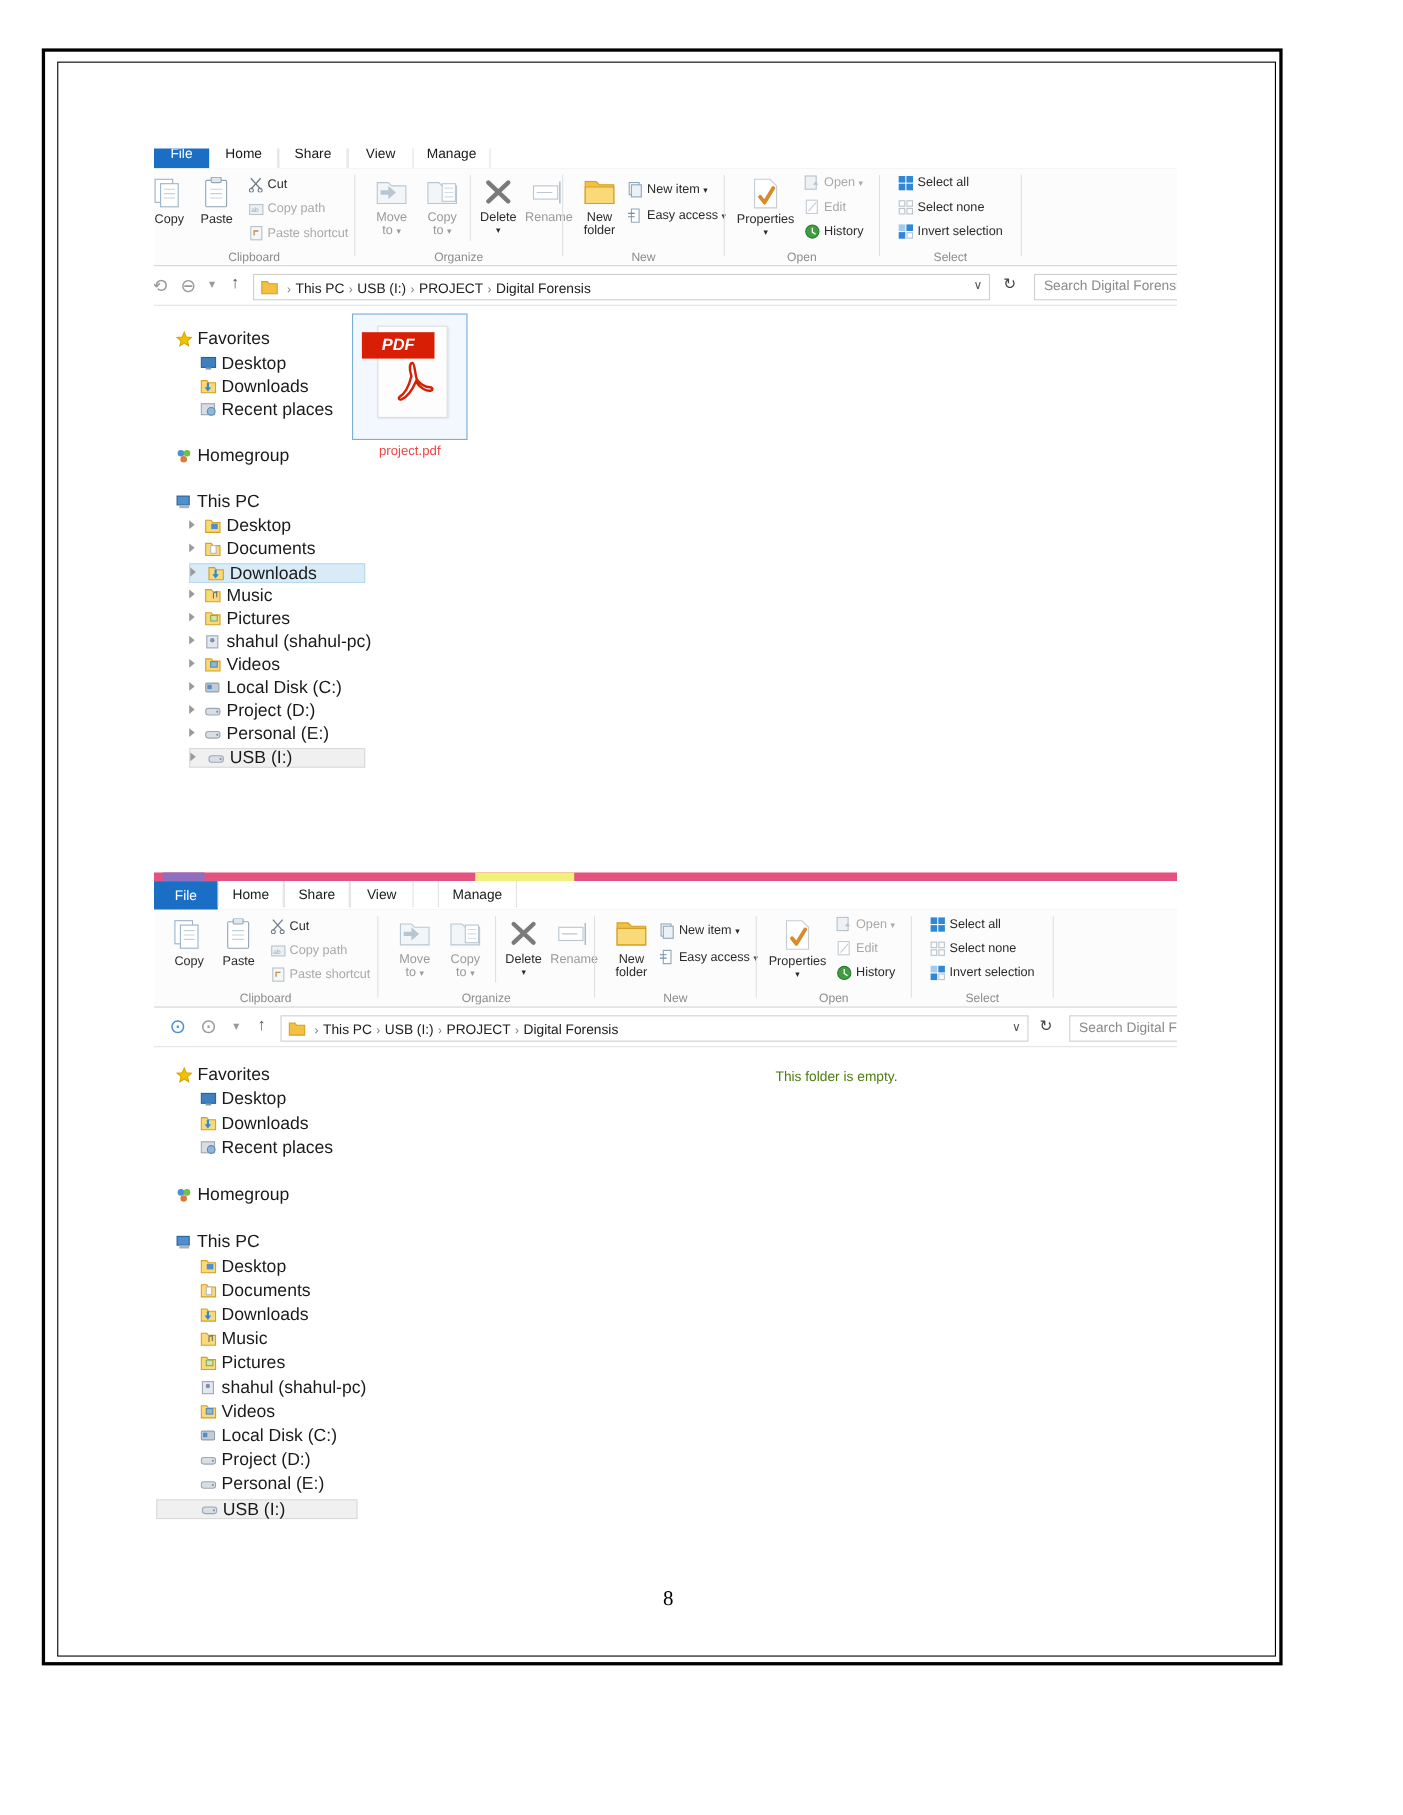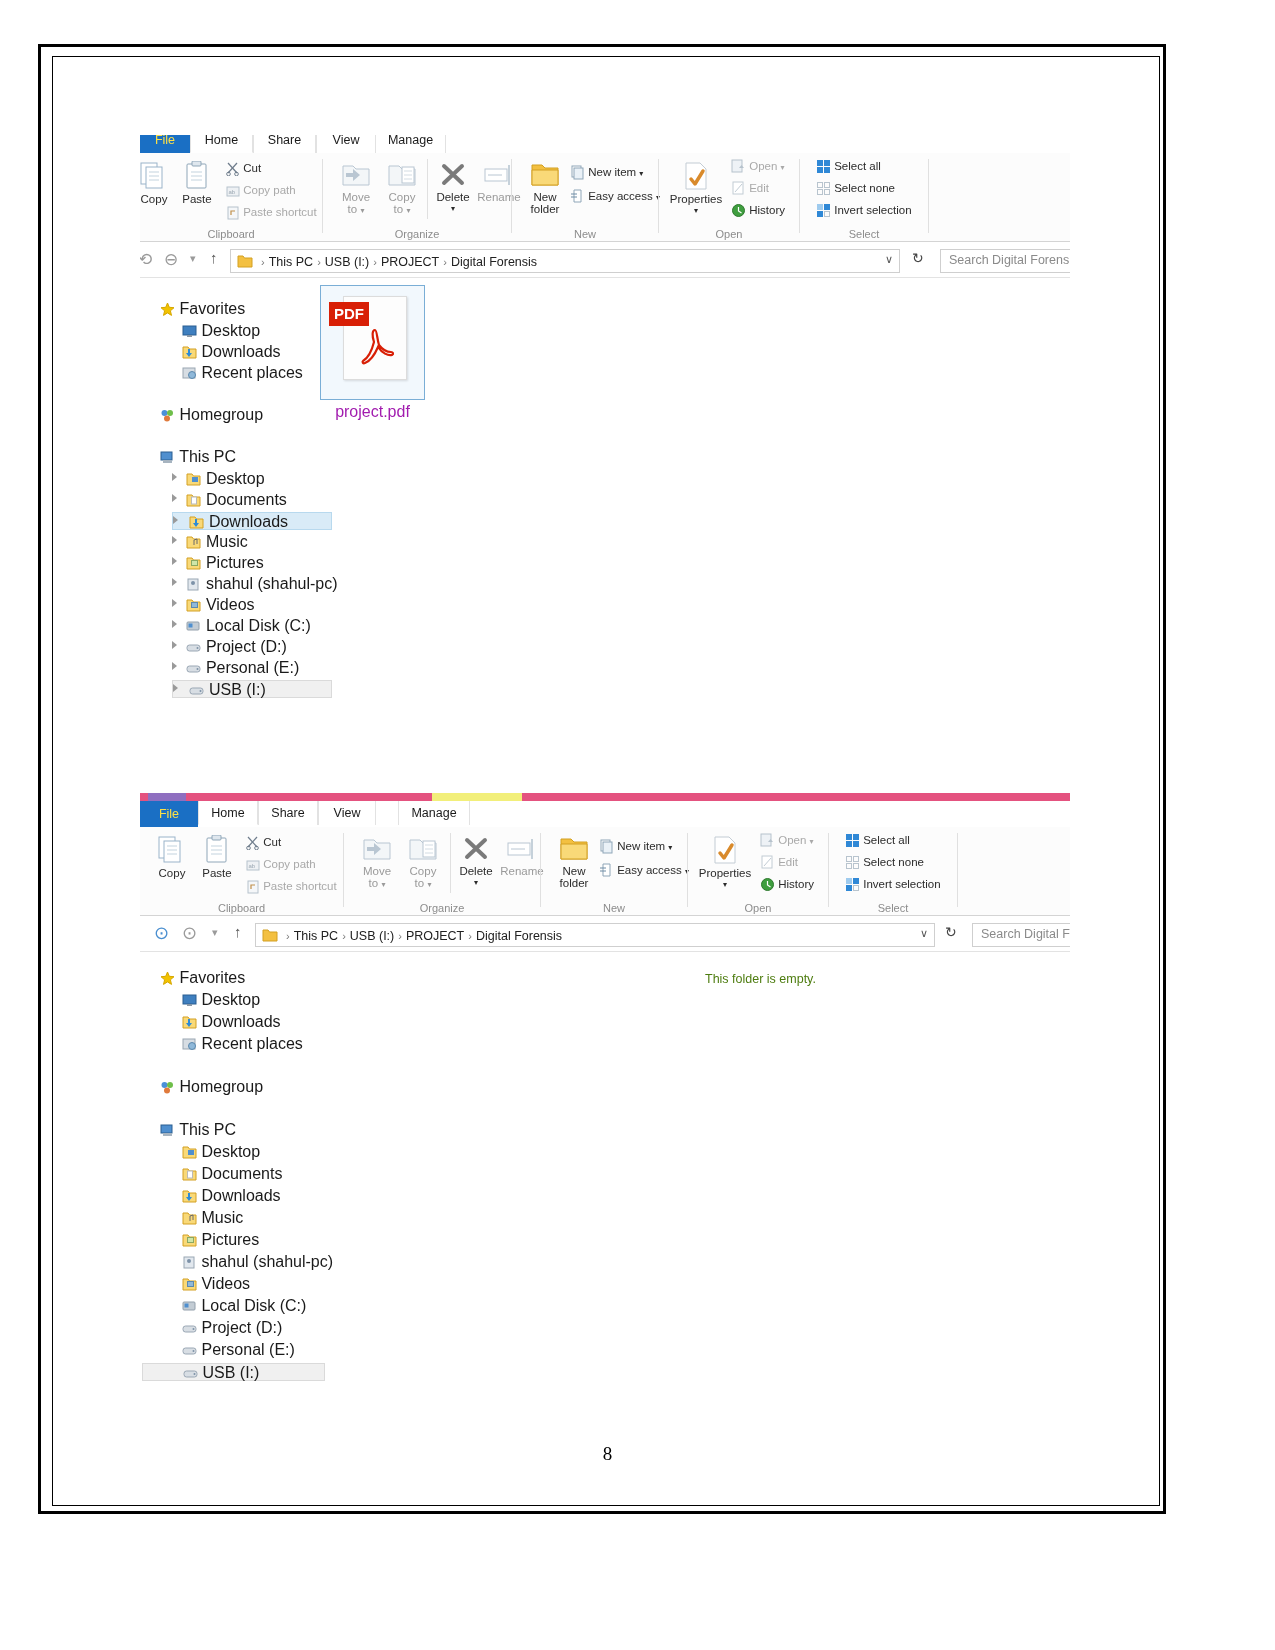--- a/index.html
+++ b/index.html
@@ -52,21 +52,21 @@
     background:#ffffff;
     border-bottom:1px solid #d9d9d9;
   }
   .tab{
     position:absolute; top:0; height:24px; line-height:24px;
     font-size:12.5px; text-align:center; color:#1a1a1a;
     border-left:1px solid #e2e2e2; border-right:1px solid #e2e2e2;
     box-sizing:border-box;
     white-space:nowrap;
   }
-  .tab.file{ background:#1a6fc4; color:#fde047; border:none; }
+  .tab.file{ background:#1a6fc4; color:#ffffff; border:none; }
   .tab.active{ background:#fff; border-bottom:1px solid #fff; }
 
   .ribbon{
     position:absolute; left:0; width:100%;
     background:#fcfcfc;
     border-bottom:1px solid #d4d4d4;
   }
   .ribbon-group{
     position:absolute; top:0; height:100%;
     box-sizing:border-box;
@@ -119,21 +119,21 @@
 
   .empty-msg{
     position:absolute; font-size:12.5px; color:#4d7c0f; font-family:"Liberation Sans", sans-serif;
   }
 
   
   .pdf-tile{ position:absolute; border:1px solid #7aaed6; background:#f2f8fd; box-sizing:border-box; }
   .pdf-sheet{ position:absolute; background:#fdfdfd; border:1px solid #dcdcdc; box-shadow:1px 1px 2px rgba(0,0,0,.12);}
   .pdf-band{ position:absolute; background:#d81f06; color:#fff; font-weight:bold;
      font-family:"Liberation Sans", sans-serif; text-align:center; }
-  .pdf-label{ position:absolute; width:100%; text-align:center; font-size:16px; color:#a21caf; }
+  .pdf-label{ position:absolute; width:100%; text-align:center; font-size:12px; color:#ef4444; }
 
   
   .caption{
     position:absolute; font-family:"Liberation Serif", serif;
     font-size:20.5px; color:#000; white-space:nowrap;
   }
   .pagenum{
     position:absolute; font-family:"Liberation Serif", serif; font-size:19px; color:#000;
     text-align:center;
   }
@@ -505,21 +505,21 @@
         <span style="display:inline-block;width:10px"></span>
         <svg class="icn" width="15" height="15" viewBox="0 0 15 15">
           <rect x="1" y="5" width="13" height="6" rx="2.5" fill="#d8dee4" stroke="#9aa7b4"></rect>
           <circle cx="11.5" cy="8" r="1" fill="#7d92a8"></circle>
         </svg>
         <span>USB (I:)</span>
       </div>
 
       <div class="pdf-tile" style="left:180px; top:0px; width:105px; height:115px;">
         <div class="pdf-sheet" style="left:22px; top:10px; width:62px; height:82px;"></div>
-        <div class="pdf-band" style="left:8px; top:16px; width:40px; height:24px; line-height:24px; font-size:15px;">PDF</div>
+        <div class="pdf-band" style="left:8px; top:16px; width:66px; height:24px; line-height:24px; font-size:15px;font-style:italic;">PDF</div>
         <svg style="position:absolute; left:36px; top:42px;" width="38" height="40" viewBox="0 0 38 40">
           <path d="M18 2 c-3 0 -3 6 -1 12 c-2 8 -6 16 -11 19 c-1 1 0 3 2 2 c5 -2 10 -9 13 -16 c4 6 10 9 14 8 c2 -1 1 -3 -1 -3 c-5 0 -9 -3 -12 -7 c-2 -6 -2 -15 -4 -15 Z" fill="none" stroke="#d81f06" stroke-width="2.2"></path>
         </svg>
       </div>
       <div class="pdf-label" style="left:180px; top:118px; width:105px;">project.pdf</div>
     </div>
   </div>
 
 
   <div class="explorer" id="exp-bottom" style="left:140px; top:793px; width:930px; height:590px;">

